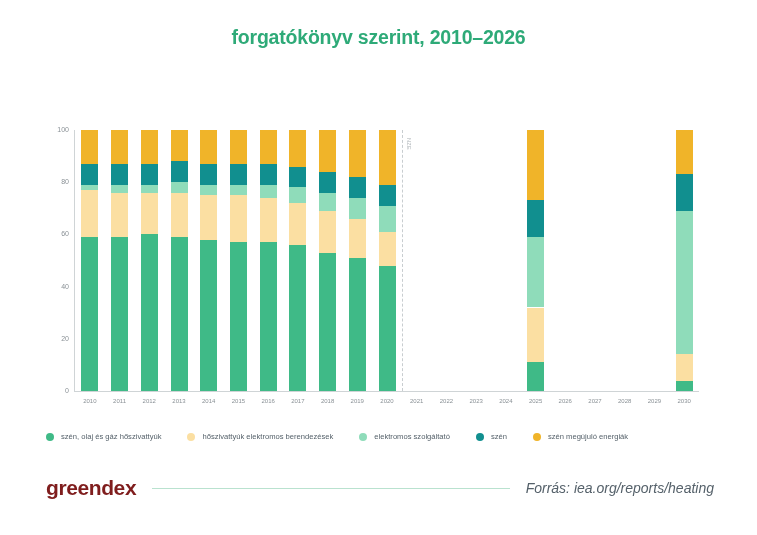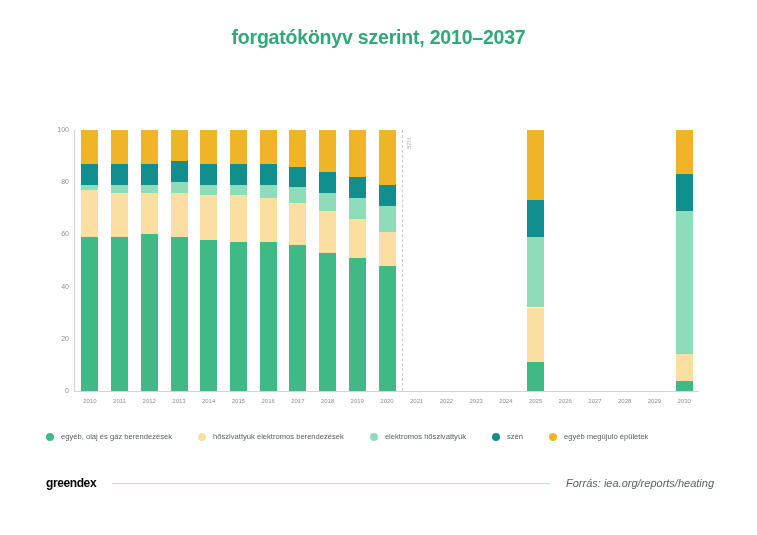--- a/index.html
+++ b/index.html
@@ -133,46 +133,46 @@
   
   #footer {
     position: absolute;
     left: 46px;
     top: 476px;
     width: 668px;
     display: flex;
     align-items: center;
   }
   .brand {
-    font-size: 12px;
+    font-size: 21px;
     font-weight: bold;
-    color: #000000;
+    color: #7f1d1d;
     letter-spacing: -0.4px;
   }
   .footer-rule {
     flex: 1 1 auto;
     height: 1px;
     background: #b9e2cf;
     margin: 0 16px;
   }
   .source {
-    font-size: 11px;
+    font-size: 14px;
     color: #55616a;
     font-style: italic;
     white-space: nowrap;
     text-align: center;
   }
 </style>
 </head>
 <body>
 
 <div id="page">
 
   <div class="title">
-    <span class="line">forgatókönyv szerint, 2010–2037</span>
+    <span class="line">forgatókönyv szerint, 2010–2026</span>
   </div>
 
   <div id="chart-area">
     <div id="plot">
       <div id="yticks">
           <div class="gridline" style="bottom: 0px;">
             <span class="ytick">0</span>
           </div>
           <div class="gridline" style="bottom: 52.2px;">
             <span class="ytick">20</span>
@@ -322,37 +322,37 @@
         </div>
       <div class="divider" id="nze-divider" style="left: 326.857px;">
         <span class="divider-label">NZE</span>
       </div>
     </div>
   </div>
 
   <div id="legend">
       <div class="legend-item">
         <span class="legend-swatch" style="background: rgb(63, 186, 135);"></span>
-        <span class="legend-label">egyéb, olaj és gáz berendezések</span>
+        <span class="legend-label">szén, olaj és gáz hőszivattyúk</span>
       </div>
       <div class="legend-item">
         <span class="legend-swatch" style="background: rgb(251, 223, 162);"></span>
         <span class="legend-label">hőszivattyúk elektromos berendezések</span>
       </div>
       <div class="legend-item">
         <span class="legend-swatch" style="background: rgb(143, 220, 186);"></span>
-        <span class="legend-label">elektromos hőszivattyúk</span>
+        <span class="legend-label">elektromos szolgáltató</span>
       </div>
       <div class="legend-item">
         <span class="legend-swatch" style="background: rgb(17, 143, 143);"></span>
         <span class="legend-label">szén</span>
       </div>
       <div class="legend-item">
         <span class="legend-swatch" style="background: rgb(240, 180, 41);"></span>
-        <span class="legend-label">egyéb megújuló épületek</span>
+        <span class="legend-label">szén megújuló energiák</span>
       </div>
     </div>
 
   <div id="footer">
     <span class="brand">greendex</span>
     <span class="footer-rule"></span>
     <span class="source">Forrás: iea.org/reports/heating</span>
   </div>
 
 </div>

